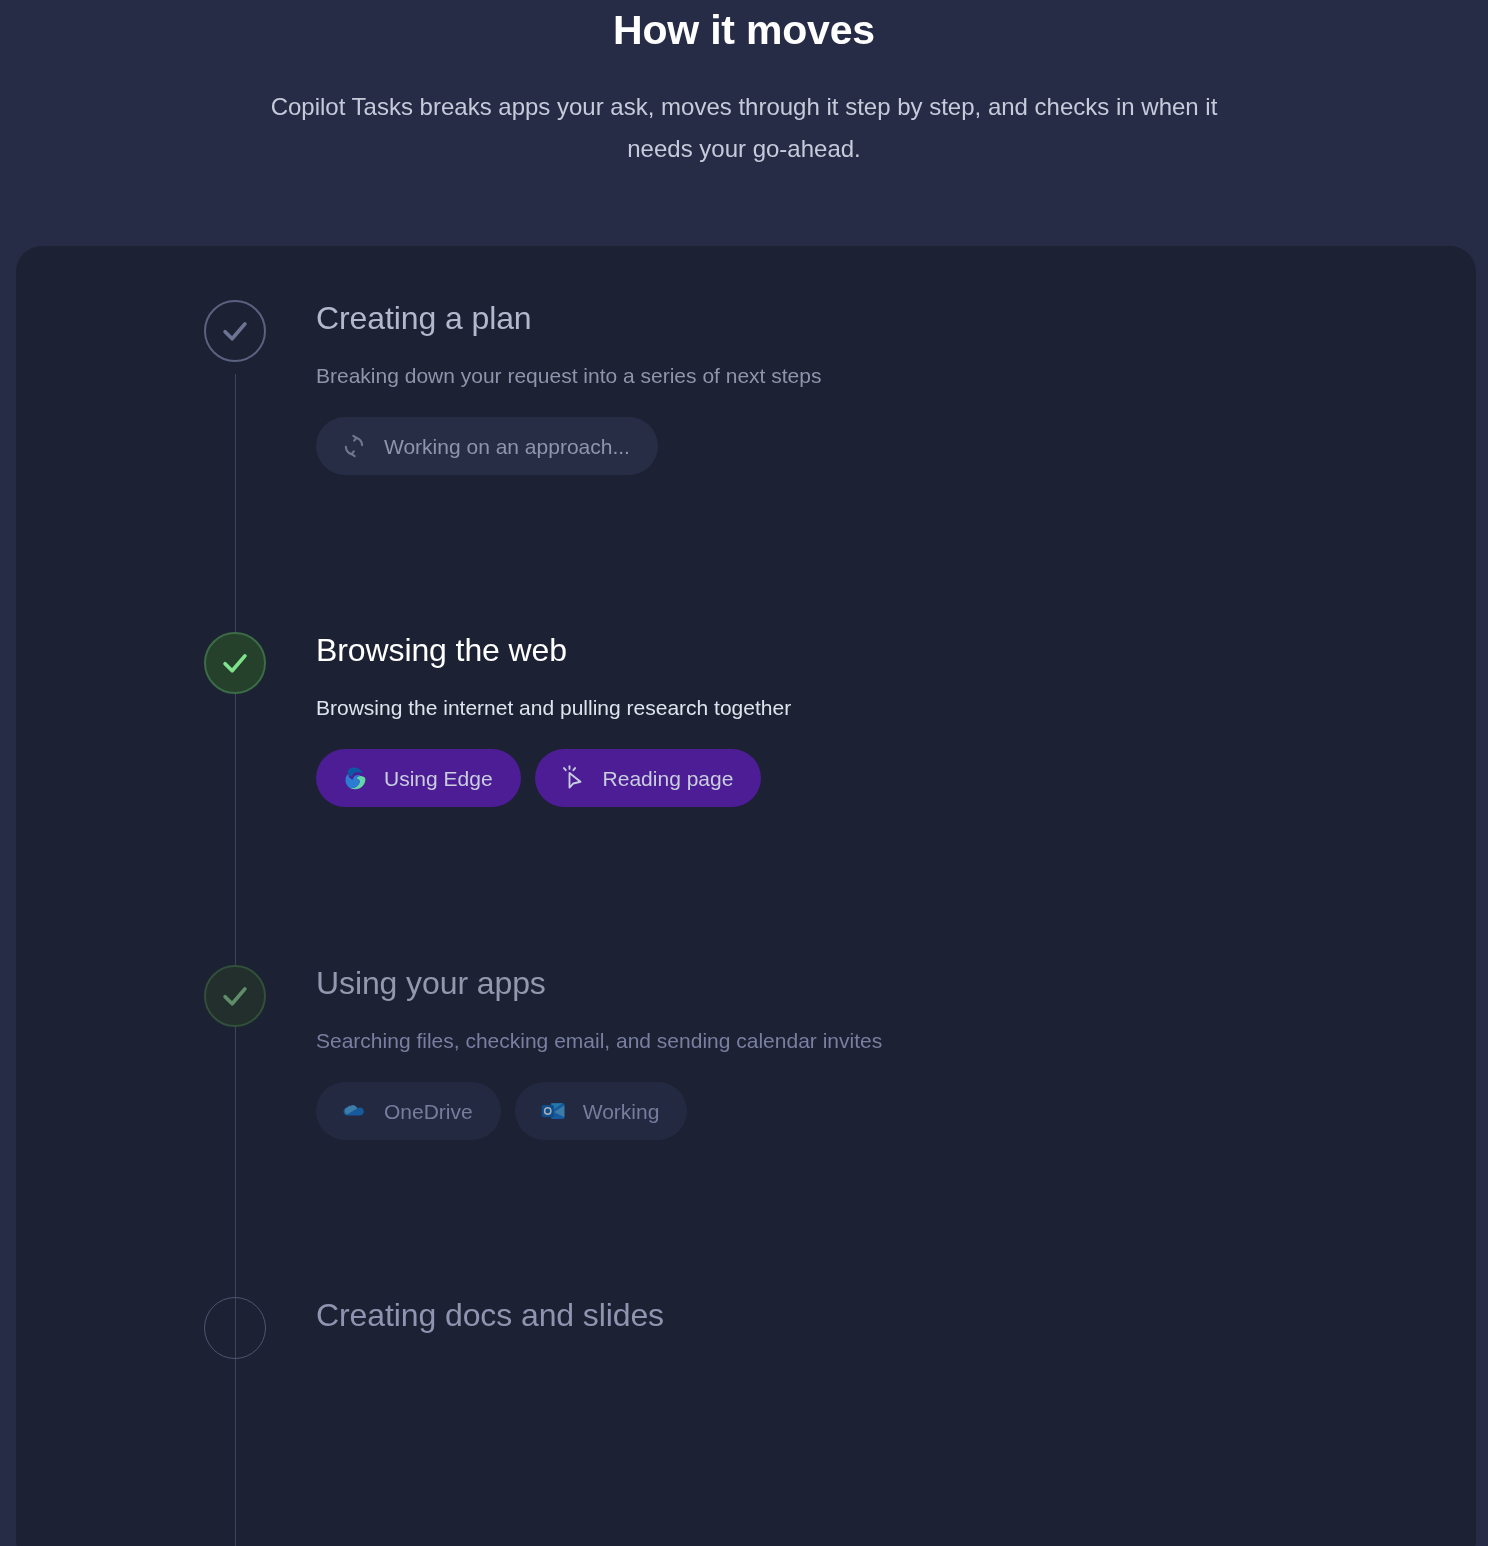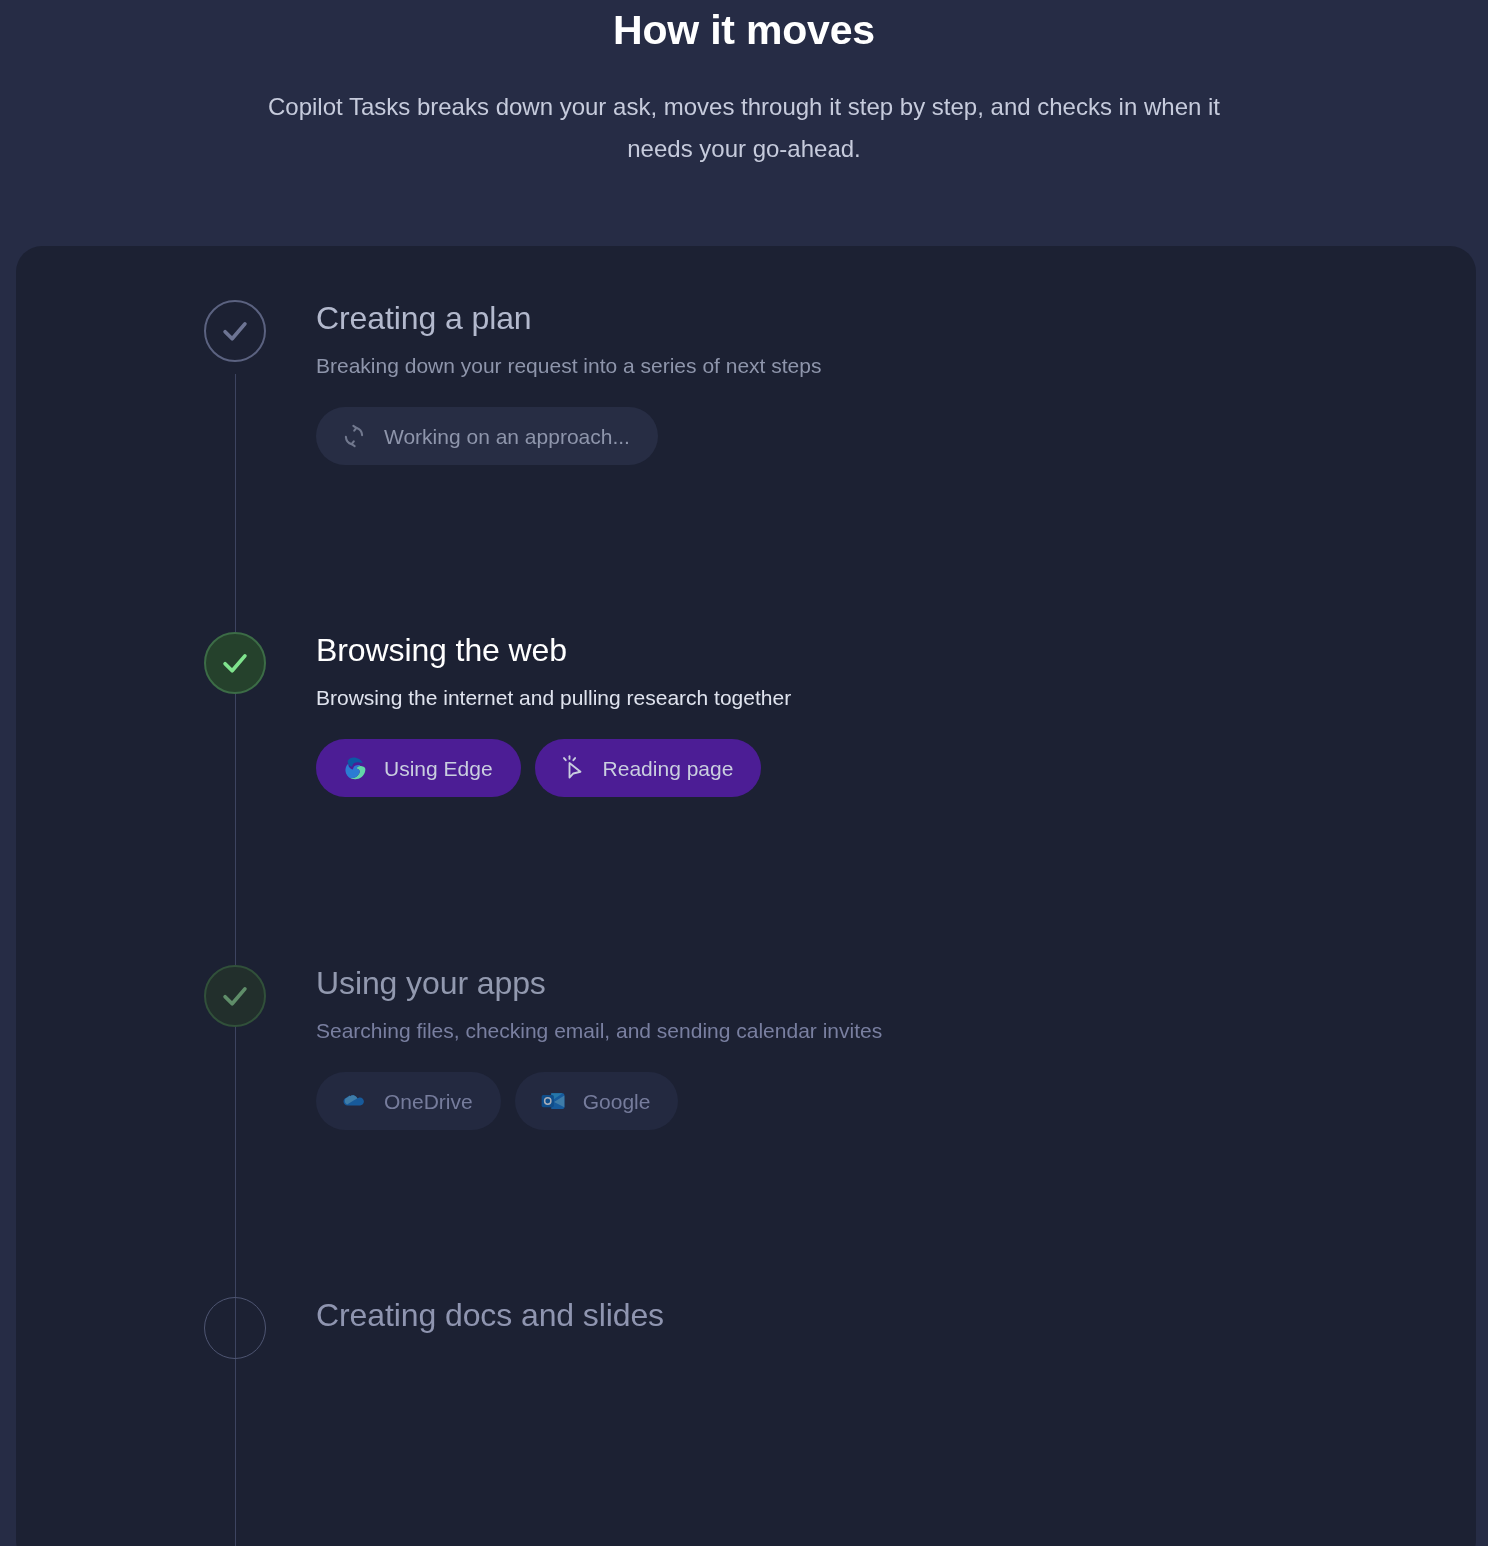--- a/index.html
+++ b/index.html
@@ -140,21 +140,21 @@
   }
 
   .step-title {
     font-size: 32px;
     font-weight: 500;
     letter-spacing: -0.1px;
     line-height: 1.18;
   }
 
   .step-subtitle {
-    margin-top: 14px;
+    margin-top: 24px;
     font-size: 21px;
     font-weight: 400;
     line-height: 1.3;
   }
 
   
   .tone-muted .step-title   { color: #b3b9cd; }
   .tone-muted .step-subtitle{ color: #8e95ab; }
 
   .tone-active .step-title   { color: #ffffff; }
@@ -206,21 +206,21 @@
 
   .chip-icon svg { display: block; }
 </style>
 </head>
 <body>
 
 <div class="page">
 
   <div class="header">
     <h1 class="header-title">How it moves</h1>
-    <p class="header-subtitle">Copilot Tasks breaks down your ask, moves through it step by step, and checks in when it needs your go-ahead.</p>
+    <p class="header-subtitle">Copilot Tasks breaks apps your ask, moves through it step by step, and checks in when it needs your go-ahead.</p>
   </div>
 
   <div class="card">
 
     <div class="rail"></div>
 
     <div class="steps">
 
       <div class="step step-1 tone-muted">
         <div class="marker done-muted">
@@ -309,21 +309,21 @@
             <div class="chip">
               <span class="chip-icon">
                 <svg width="28" height="28" viewBox="0 0 32 32">
                   <path d="M14 7h13a2 2 0 0 1 2 2v14a2 2 0 0 1-2 2H14z" fill="#0f78d4"></path>
                   <path d="M29 9.6 17.2 17 29 23V9.6z" fill="#50b0e9"></path>
                   <path d="M14 7h13l-13 9z" fill="#28a8ea"></path>
                   <rect x="3" y="9" width="14" height="14" rx="2" fill="#0364b8"></rect>
                   <circle cx="10" cy="16" r="3.6" fill="none" stroke="#ffffff" stroke-width="1.7"></circle>
                 </svg>
               </span>
-              <span>Google</span>
+              <span>Working</span>
             </div>
 
 
           </div>
         </div>
       </div>
 
       <div class="step step-4 tone-pending">
         <div class="marker pending">
           <span></span>

